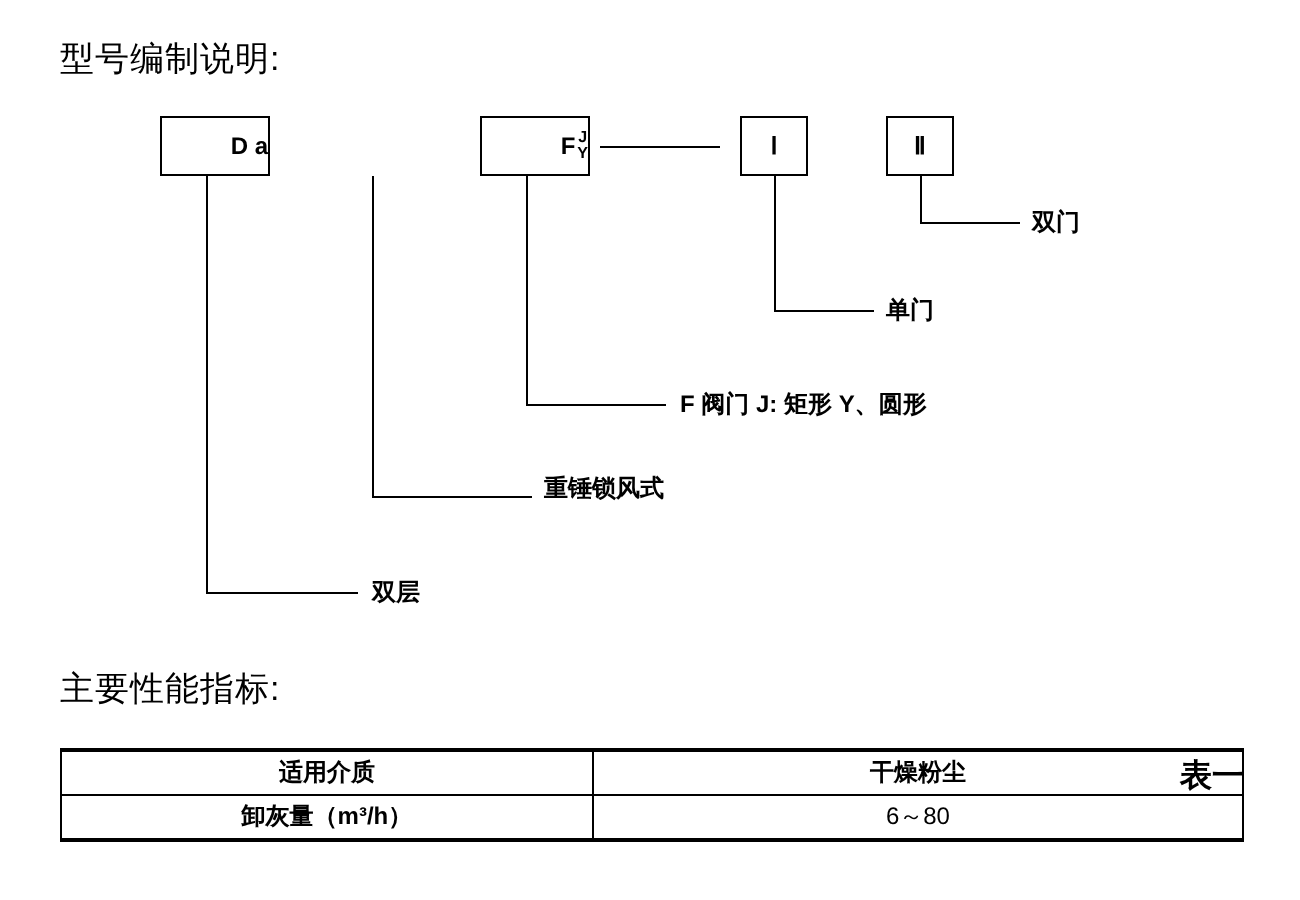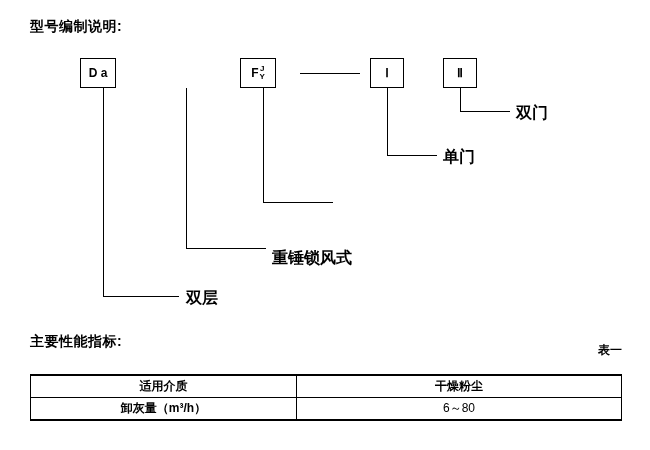--- a/index.html
+++ b/index.html
@@ -17,42 +17,42 @@
   }
   .page {
     position: relative;
     width: 650px;
     height: 450px;
   }
 
   
   .section-title {
     position: absolute;
-    font-size: 14px;
-    font-weight: bold;
+    font-size: 17px;
+    font-weight: normal;
     letter-spacing: 0.5px;
     white-space: nowrap;
   }
   #title-model { left: 30px; top: 18px; }
   #title-perf  { left: 30px; top: 333px; }
 
   
   .code-box {
     position: absolute;
     border: 1px solid #000000;
     background: #ffffff;
     display: flex;
     align-items: center;
     justify-content: center;
     font-size: 12px;
     font-weight: bold;
     box-sizing: border-box;
   }
   .code-box .lbl { line-height: 1; }
-  .code-box.wide  { width: 36px; height: 30px; }
+  .code-box.wide  { width: 55px; height: 30px; justify-content: flex-end; }
   .code-box.narrow { width: 34px; height: 30px; }
 
   
   .fbox {
     display: flex;
     align-items: center;
     justify-content: center;
     gap: 1px;
   }
   .fbox .main {
@@ -77,31 +77,31 @@
   }
   .vline {
     position: absolute;
     width: 0;
     border-left: 1px solid #000000;
   }
 
   
   .callout {
     position: absolute;
-    font-size: 16px;
+    font-size: 12px;
     font-weight: bold;
     white-space: nowrap;
   }
 
   
   .table-note {
     position: absolute;
     right: 28px;
-    top: 342px;
-    font-size: 12px;
+    top: 378px;
+    font-size: 16px;
     font-weight: bold;
   }
   table.perf {
     position: absolute;
     left: 30px;
     top: 374px;
     width: 592px;
     border-collapse: collapse;
     font-size: 12px;
   }
@@ -151,24 +151,25 @@
   <div class="vline" style="left:460px; top:88px; height:23px;"></div>
   <div class="hline" style="left:460px; top:111px; width:50px;"></div>
   <div class="callout" style="left:516px; top:103px;">双门</div>
 
   <div class="vline" style="left:387px; top:88px; height:67px;"></div>
   <div class="hline" style="left:387px; top:155px; width:50px;"></div>
   <div class="callout" style="left:443px; top:147px;">单门</div>
 
   <div class="vline" style="left:263px; top:88px; height:114px;"></div>
   <div class="hline" style="left:263px; top:202px; width:70px;"></div>
+  <div class="callout" style="left:340px; top:194px;">F 阀门 J: 矩形  Y、圆形</div>
 
   <div class="vline" style="left:186px; top:88px; height:160px;"></div>
   <div class="hline" style="left:186px; top:248px; width:80px;"></div>
-  <div class="callout" style="left:272px; top:248px;">重锤锁风式</div>
+  <div class="callout" style="left:272px; top:236px;">重锤锁风式</div>
 
   <div class="vline" style="left:103px; top:88px; height:208px;"></div>
   <div class="hline" style="left:103px; top:296px; width:76px;"></div>
   <div class="callout" style="left:186px; top:288px;">双层</div>
 
   <div class="section-title" id="title-perf">主要性能指标:</div>
 
   <div class="table-note">表一</div>
 
   <table class="perf">

